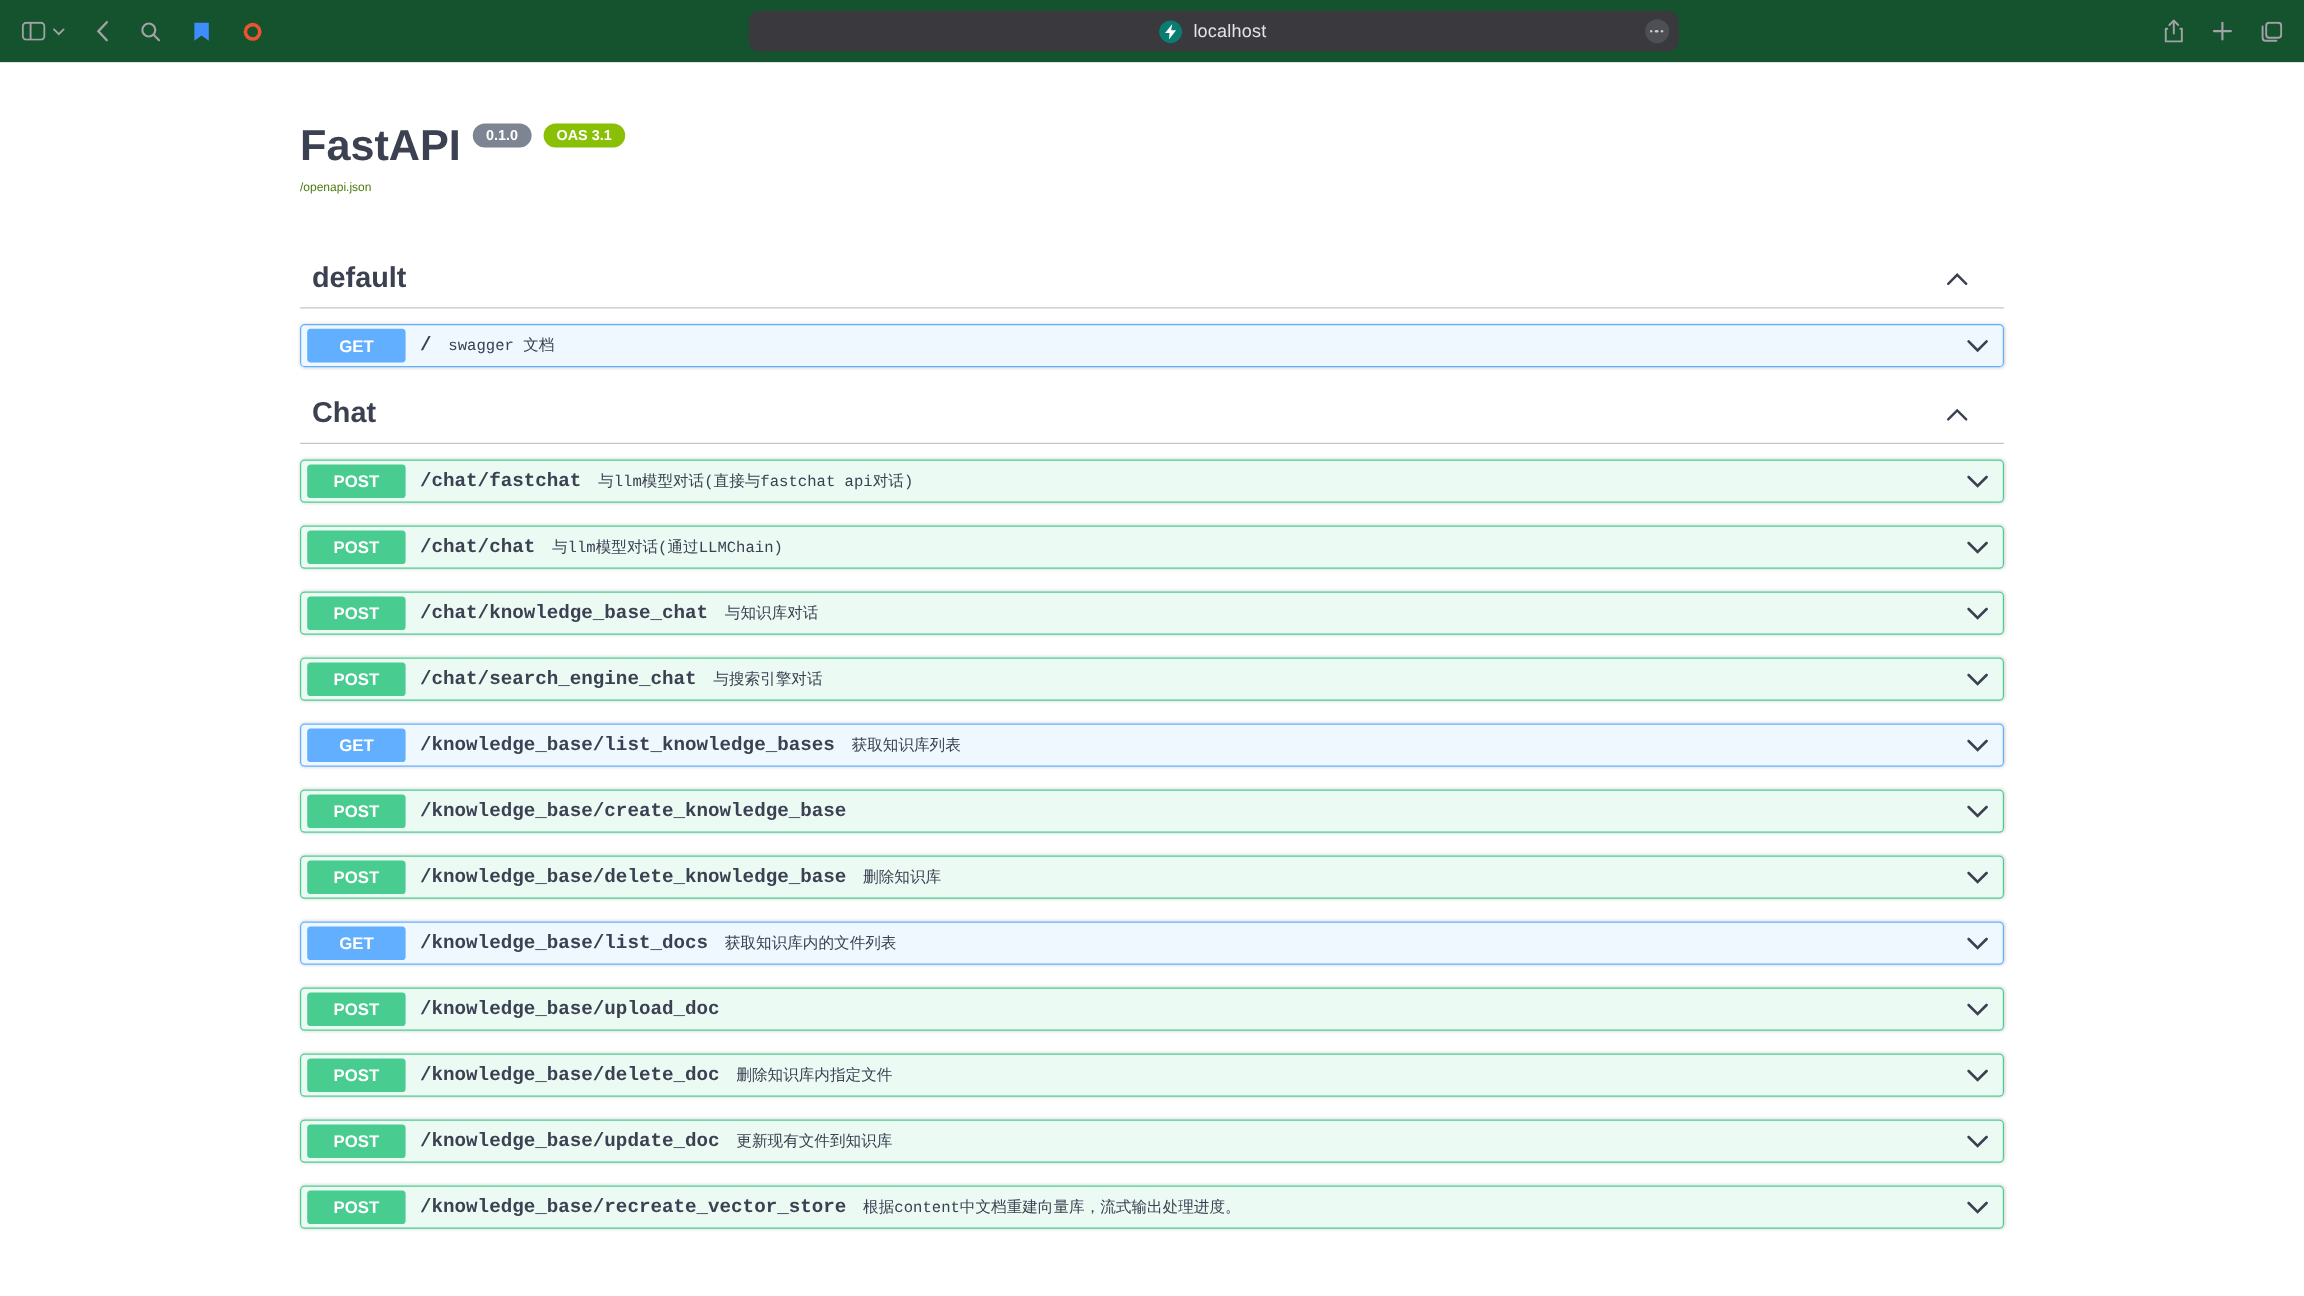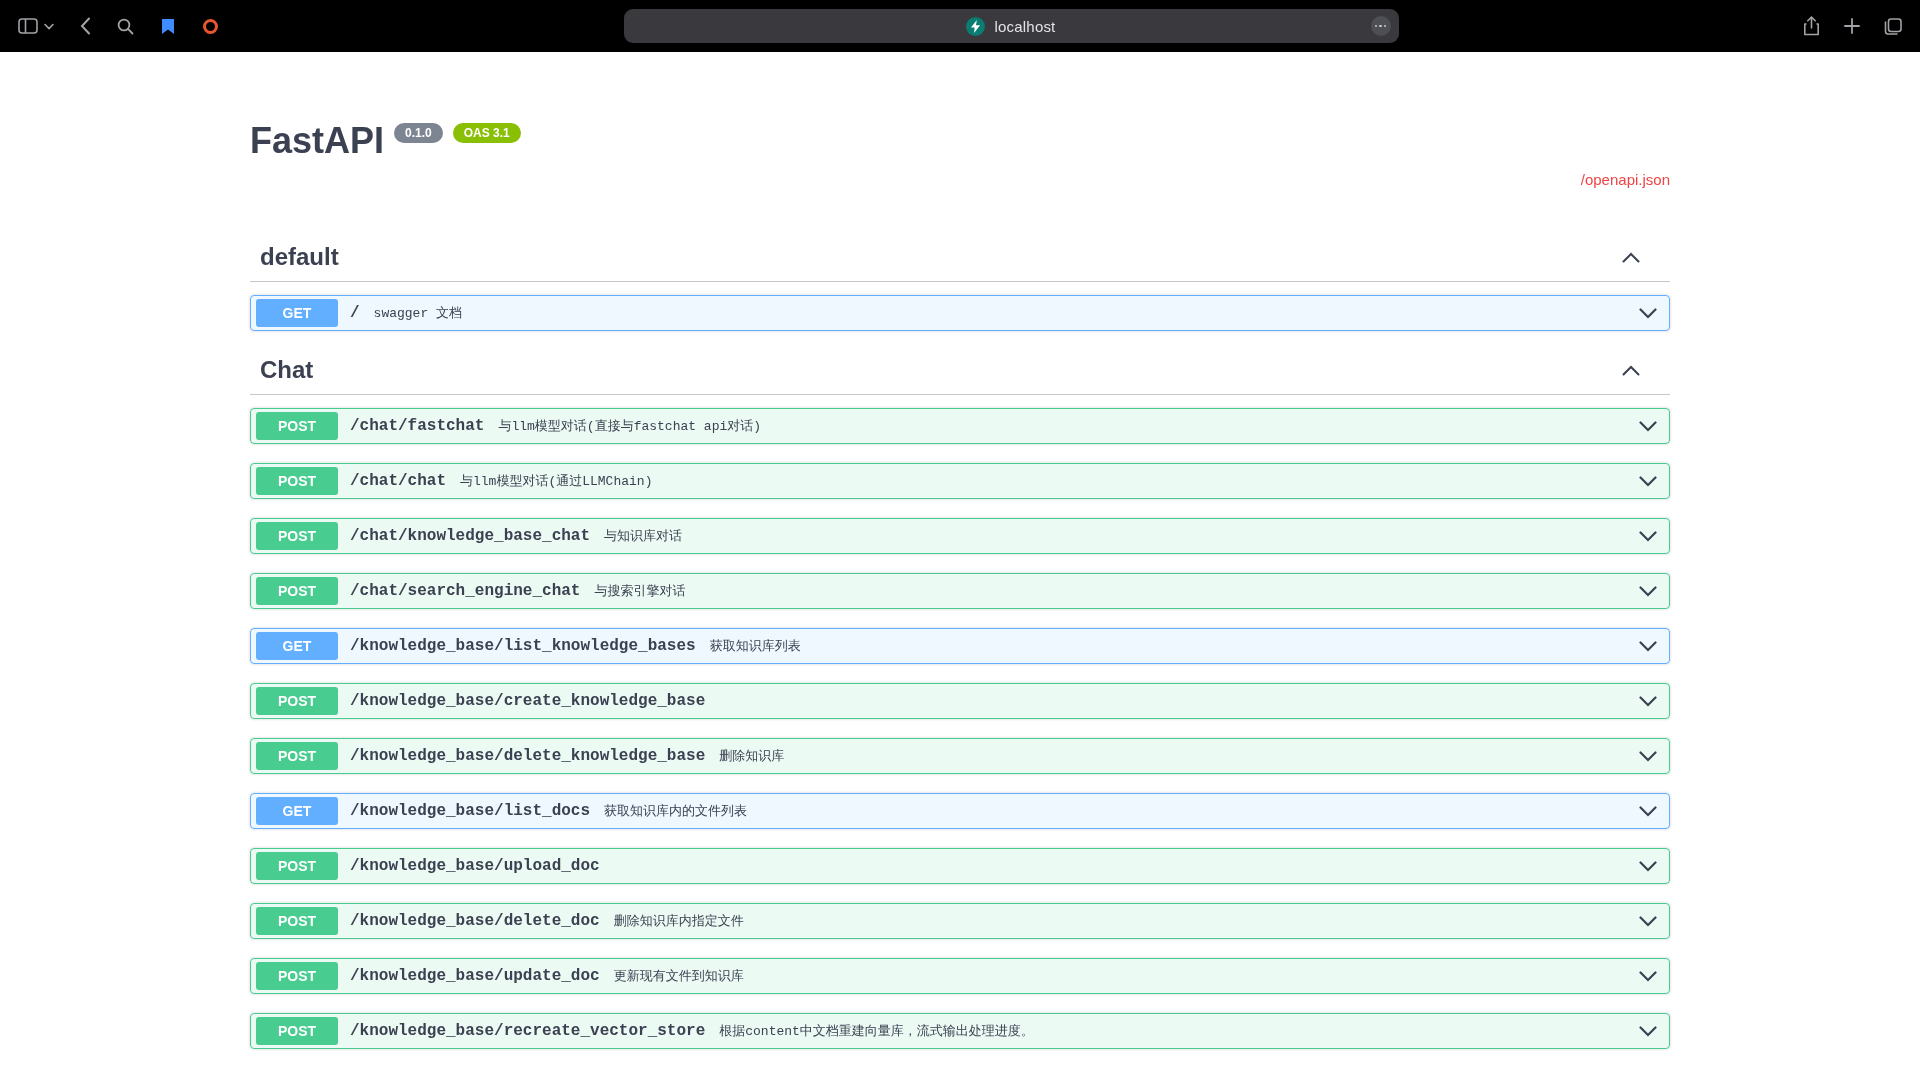--- a/index.html
+++ b/index.html
@@ -1,20 +1,20 @@
 <!DOCTYPE html>
 <html><head>
 <meta charset="utf-8">
 <style>
   * { margin:0; padding:0; box-sizing:border-box; }
   html,body { width:1920px; height:1080px; overflow:hidden; background:#fff;
               font-family:"Liberation Sans", sans-serif; }
 
   
-  .chrome { height:52px; background:#000000; display:flex; align-items:center;
+  .chrome { height:52px; background:#14532d; display:flex; align-items:center;
             padding:0 18px; }
   .chrome-left { display:flex; align-items:center; gap:26px; }
   .sidebar-group { display:flex; align-items:center; gap:6px; }
   .icon-btn { display:flex; align-items:center; justify-content:center; cursor:default; }
   .icon-btn svg { display:block; }
 
   .addr-zone { flex:1; display:flex; justify-content:center; }
   .address-bar { width:775px; height:34px; background:#39393e; border-radius:9px;
                  display:flex; align-items:center; justify-content:center; gap:9px;
                  position:relative; }
@@ -25,29 +25,29 @@
                    border-radius:50%; background:#4e4e55; display:flex;
                    align-items:center; justify-content:center; gap:2px; }
   .page-settings i { width:2.5px; height:2.5px; border-radius:50%; background:#c9c9ce; display:block; }
 
   .chrome-right { display:flex; align-items:center; gap:24px; }
 
   
   .page { height:1028px; background:#fff; overflow:hidden; }
   .wrapper { width:1460px; margin:0 auto; padding:0 20px; }
 
-  .info-block { margin-top:68px;text-align:right; }
+  .info-block { margin-top:48px; }
   .api-title { font-size:36px; font-weight:700; color:#3b4151; display:flex;
                align-items:flex-start; gap:10px; }
   .api-title .t { line-height:42px; }
   .badge { display:inline-block; font-size:12px; font-weight:700; color:#fff;
            border-radius:57px; padding:3px 11px; margin-top:3px; }
   .badge.version { background:#7d8492; }
   .badge.oas { background:#89bf04; }
-  .spec-link { display:inline-block; margin-top:9px; font-size:15px; color:#ef4444;
+  .spec-link { display:inline-block; margin-top:9px; font-size:10px; color:#4d7c0f;
                text-decoration:none; cursor:pointer; }
 
   .sections { margin-top:48px; }
   .tag-section { margin-bottom:6px; }
   .tag-header { display:flex; align-items:center; justify-content:space-between;
                 padding:6px 30px 10px 10px; cursor:pointer;
                 border-bottom:1px solid rgba(59,65,81,.3); margin-bottom:13px; }
   .tag-header h3 { font-size:24px; font-weight:700; color:#3b4151; }
 
   .opblock { display:flex; align-items:center; height:36px; border:1px solid;

